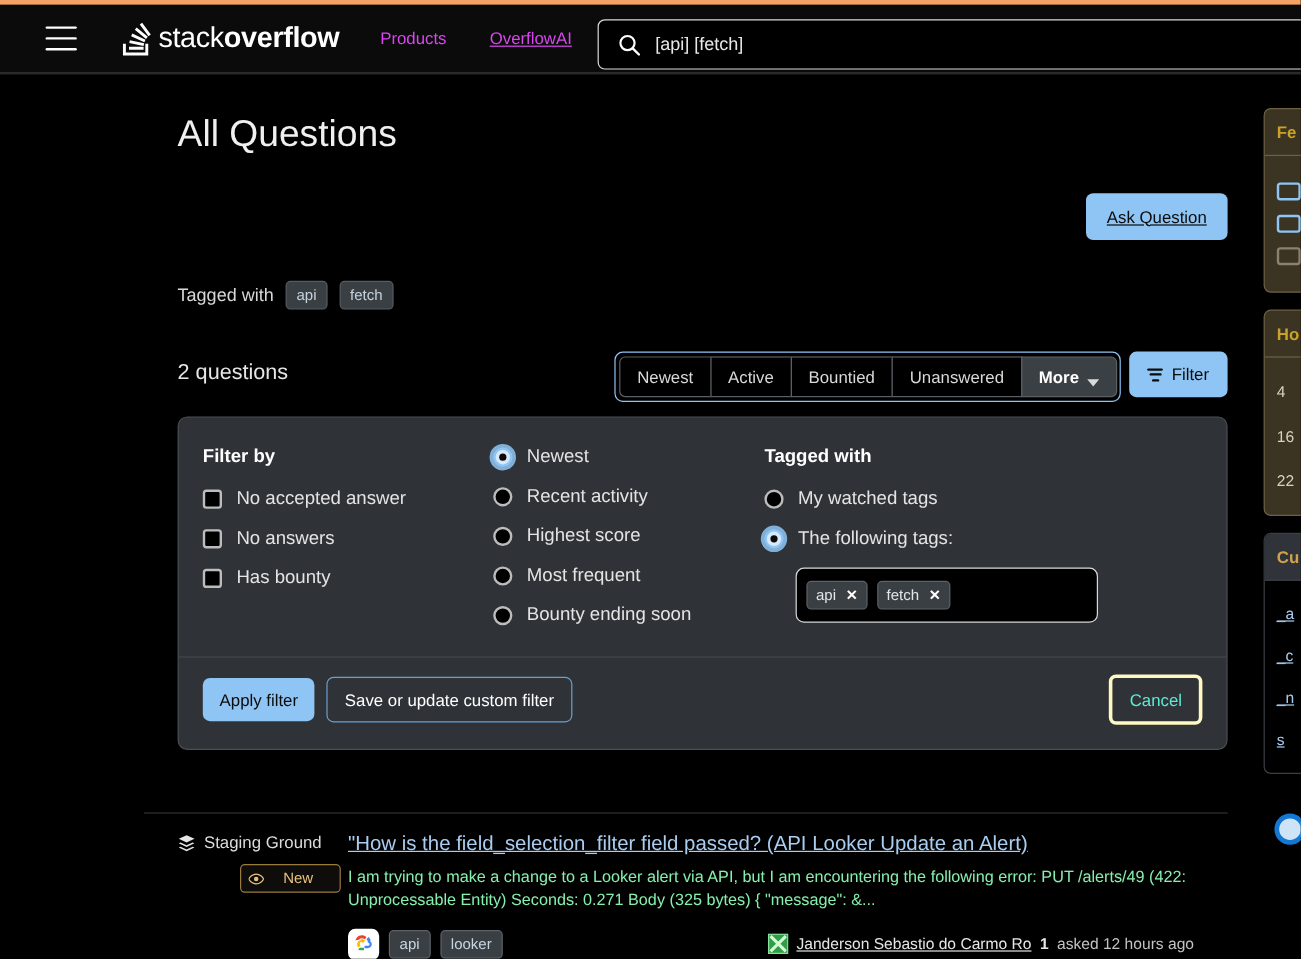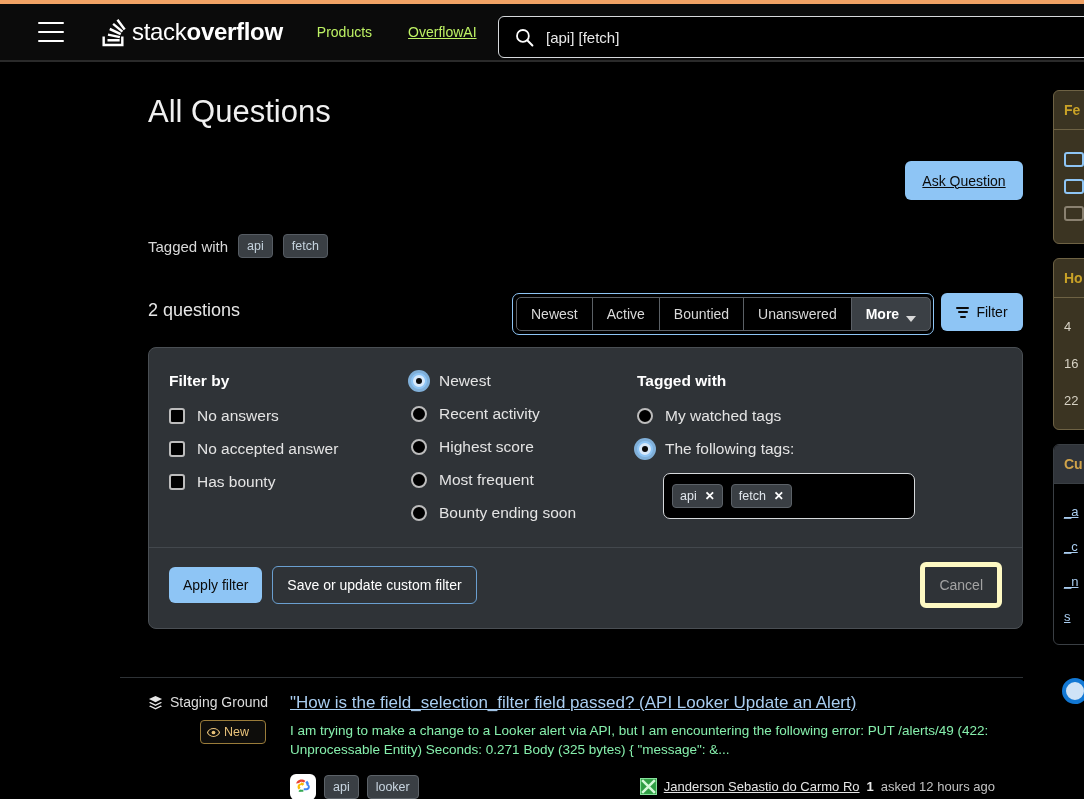--- a/index.html
+++ b/index.html
@@ -32,21 +32,21 @@
   }
   .hamburger span { display: block; height: 2px; background: #ffffff; border-radius: 1px; }
 
   .logo { display: flex; align-items: center; margin-left: 36px; cursor: pointer; }
   .logo-mark { width: 26px; height: 30px; margin-right: 6px; }
   .logo-text { font-size: 24px; color: #ffffff; letter-spacing: -0.3px; line-height: 1; }
   .logo-text b { font-weight: 700; }
   .logo-text span.light { font-weight: 400; }
 
   .nav-link {
-    margin-left: 30px; font-size: 14px; color: #bef264; cursor: pointer;
+    margin-left: 30px; font-size: 14px; color: #d946ef; cursor: pointer;
     padding: 6px 4px;
     text-align: right;
   }
   .nav-link.underlined { text-decoration: underline; margin-left: 28px; }
 
   .searchbar {
     position: absolute; left: 498px; top: 12px; width: 596px; height: 42px;
     background: #000000; border: 1px solid #d6d9dc; border-radius: 6px;
     display: flex; align-items: center; padding: 0 10px;
   }
@@ -163,36 +163,36 @@
   .panel-actions {
     display: flex; align-items: center; padding: 14px 20px 20px 20px;
     border-top: 1px solid #43484d;
   }
   .btn {
     font-family: inherit; font-size: 14px; border-radius: 6px; cursor: pointer;
     padding: 10px 14px;
   }
   .btn-primary { background: #8ec5f5; color: #0b0b0b; border: none; }
   .btn-outline { background: transparent; color: #ffffff; border: 1px solid #6a9fd0; margin-left: 10px; }
-  .btn-cancel { background: transparent; color: #a3a3a3; border: 5px solid #fef9c3; margin-left: auto; }
+  .btn-cancel { background: transparent; color: #5eead4; border: 3px solid #fef9c3; margin-left: auto; }
 
   
   .qlist { position: absolute; left: 120px; top: 613px; width: 903px; }
   .q-divider { height: 1px; background: #2e3236; }
   .q-item { display: flex; padding: 10px 28px 14px 28px; position: relative; }
   .q-left { width: 142px; padding-top: 6px; }
   .staging {
     display: flex; align-items: center; gap: 7px; font-size: 14px; color: #dcdcdc;
   }
   .stack-icon { width: 15px; height: 15px; }
   .new-badge {
-    margin-top: 10px; margin-left: 52px; width: 66px;
+    margin-top: 10px; margin-left: 52px; width: 84px;
     border: 1px solid #9a7c3a; border-radius: 4px; background: #0e0d0b;
     color: #e8c27a; font-size: 12.5px; padding: 4px 6px;
-    display: flex; align-items: center; gap: 4px;
+    display: flex; align-items: center; gap: 16px;
   }
   .eye-icon { width: 13px; height: 13px; flex: 0 0 auto; }
   .q-body { flex: 1; padding-top: 4px; }
   .q-title {
     font-size: 17px; color: #a9cdf0; text-decoration: underline;
     line-height: 1.25; cursor: pointer; display: inline-block;
   }
   .q-excerpt {
     margin-top: 8px; font-size: 13.5px; color: #86efac; line-height: 1.42;
     max-width: 718px;
@@ -309,25 +309,25 @@
       <span>Filter</span>
     </button>
 
     <div class="filter-panel">
       <div class="panel-cols">
 
         <div class="panel-col col-filter">
           <div class="col-title">Filter by</div>
           <div class="opt">
             <span class="cbox"></span>
+            <span class="opt-label">No accepted answer</span>
+          </div>
+          <div class="opt">
+            <span class="cbox"></span>
             <span class="opt-label">No answers</span>
-          </div>
-          <div class="opt">
-            <span class="cbox"></span>
-            <span class="opt-label">No accepted answer</span>
           </div>
           <div class="opt">
             <span class="cbox"></span>
             <span class="opt-label">Has bounty</span>
           </div>
         </div>
 
         <div class="panel-col col-sorted">
           <div class="opt">
             <span class="rdo checked"></span>

